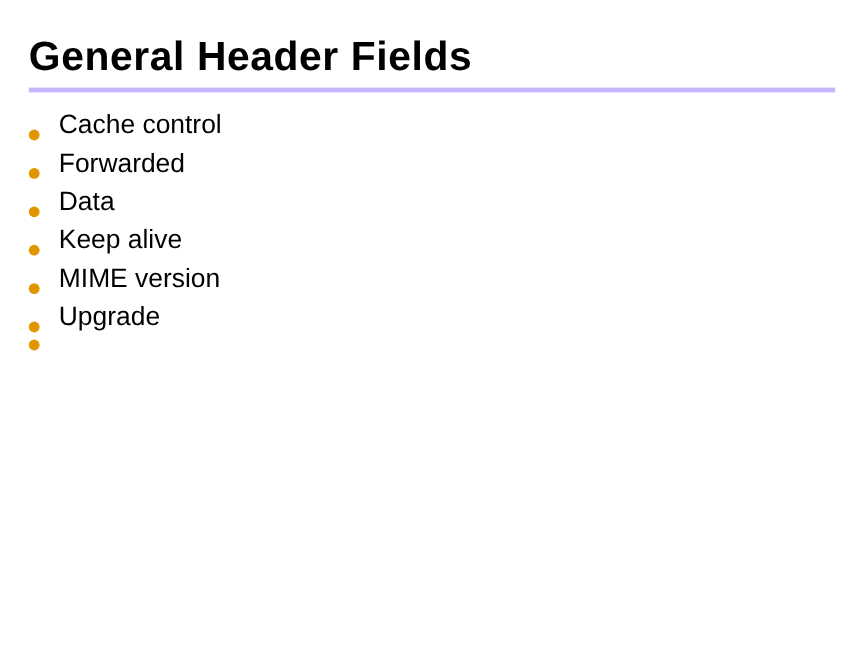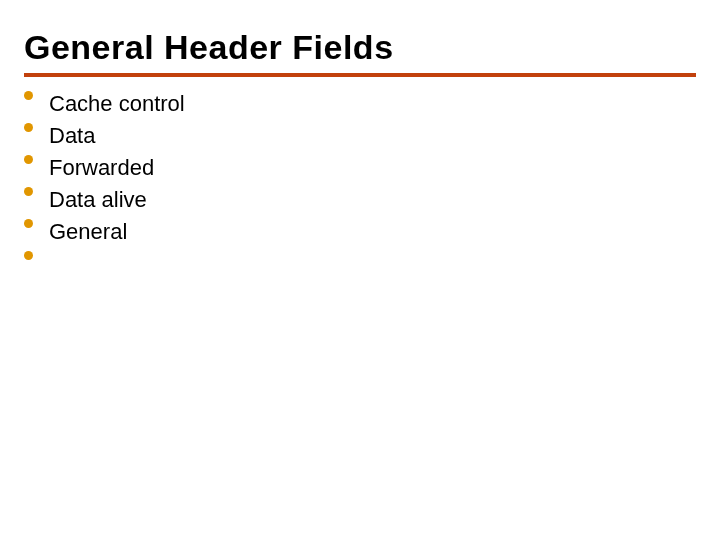--- a/index.html
+++ b/index.html
@@ -10,29 +10,29 @@
       font-family: Verdana, Geneva, sans-serif;
       padding: 28px 24px;
     }
     .title {
       font-family: "Arial Black", Arial, sans-serif;
       font-weight: 900;
       font-size: 34px;
       color: #000000;
       letter-spacing: 0.5px;
       padding-bottom: 6px;
-      border-bottom: 4px solid #c2410c;
+      border-bottom: 4px solid #c4b5fd;
     }
     .list {
       list-style: none;
       margin-top: 14px;
     }
     .list-item {
       display: flex;
-      align-items: flex-start;
+      align-items: flex-end;
       margin-bottom: 6px;
     }
     .bullet {
       width: 9px;
       height: 9px;
       background: #e19600;
       border-radius: 50%;
       margin-right: 16px;
       flex-shrink: 0;
     }
@@ -46,30 +46,34 @@
 
 <h1 class="title">General Header Fields</h1>
 
 <ul class="list">
   <li class="list-item">
     <span class="bullet"></span>
     <span class="item-text">Cache control</span>
   </li>
   <li class="list-item">
     <span class="bullet"></span>
+    <span class="item-text">Forwarded</span>
+  </li>
+  <li class="list-item">
+    <span class="bullet"></span>
     <span class="item-text">Data</span>
   </li>
   <li class="list-item">
     <span class="bullet"></span>
-    <span class="item-text">Forwarded</span>
+    <span class="item-text">Keep alive</span>
   </li>
   <li class="list-item">
     <span class="bullet"></span>
-    <span class="item-text">Data alive</span>
+    <span class="item-text">MIME version</span>
   </li>
   <li class="list-item">
     <span class="bullet"></span>
-    <span class="item-text">General</span>
+    <span class="item-text">Upgrade</span>
   </li>
   <li class="list-item">
     <span class="bullet"></span>
   </li>
 </ul>
 
 </body></html>

